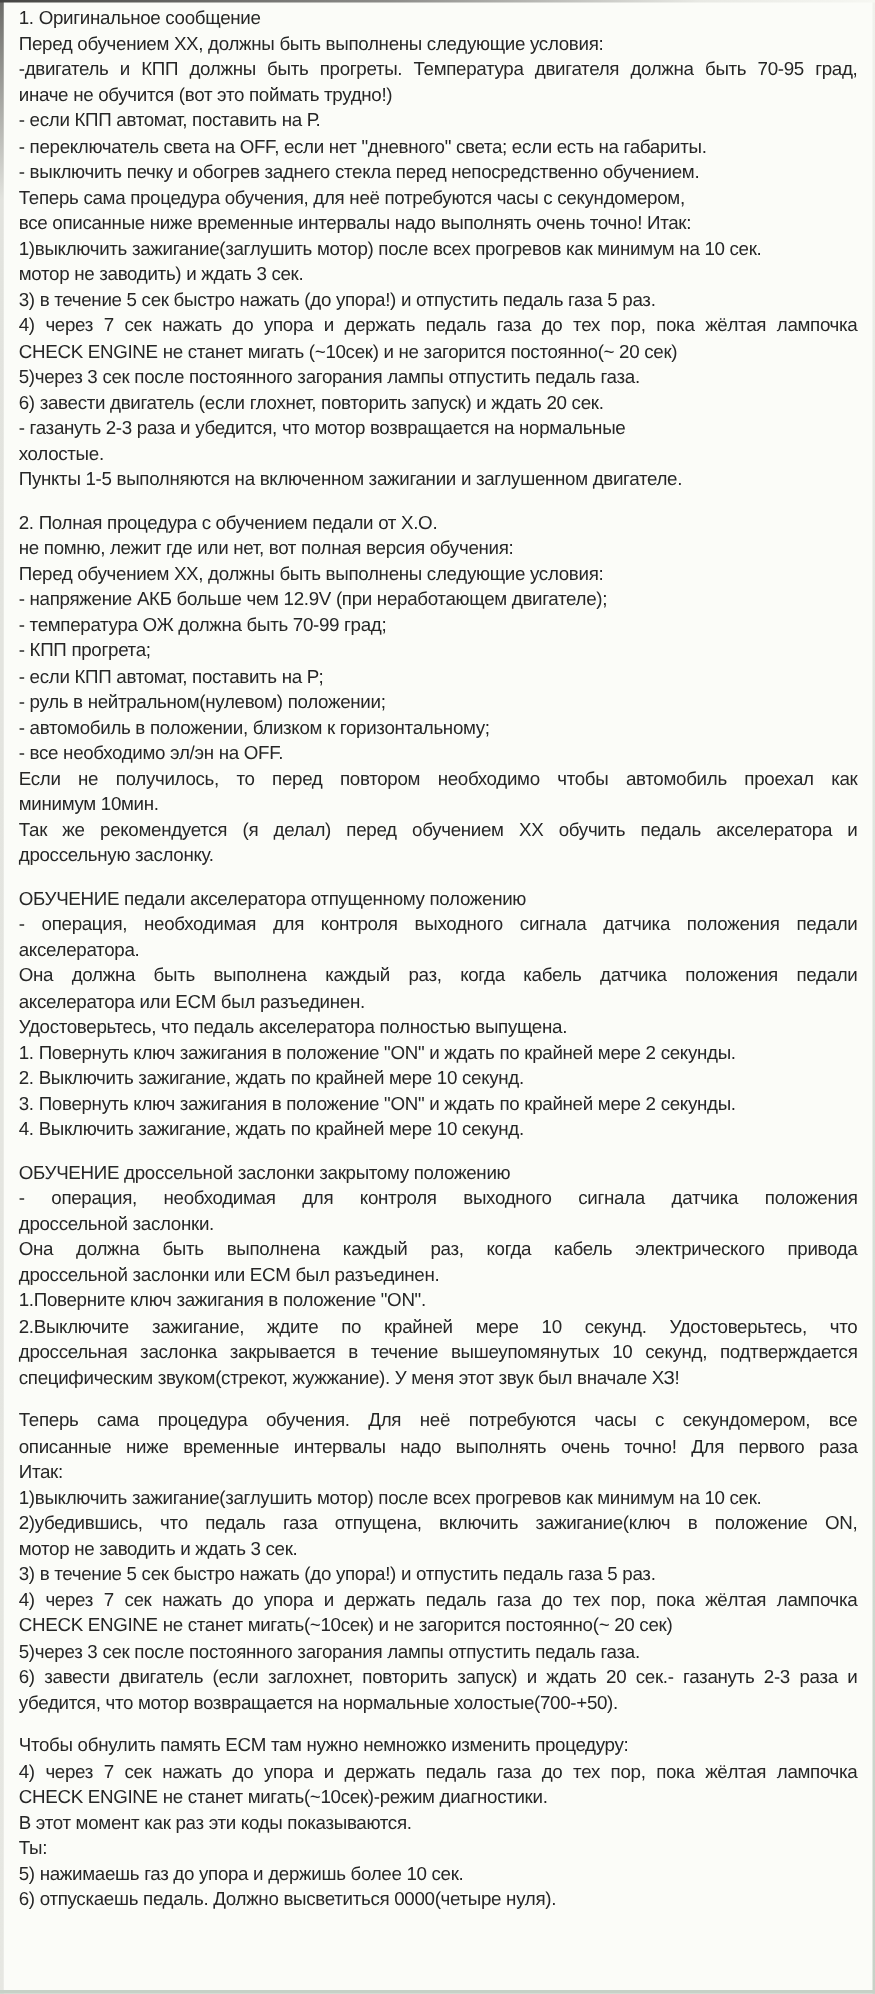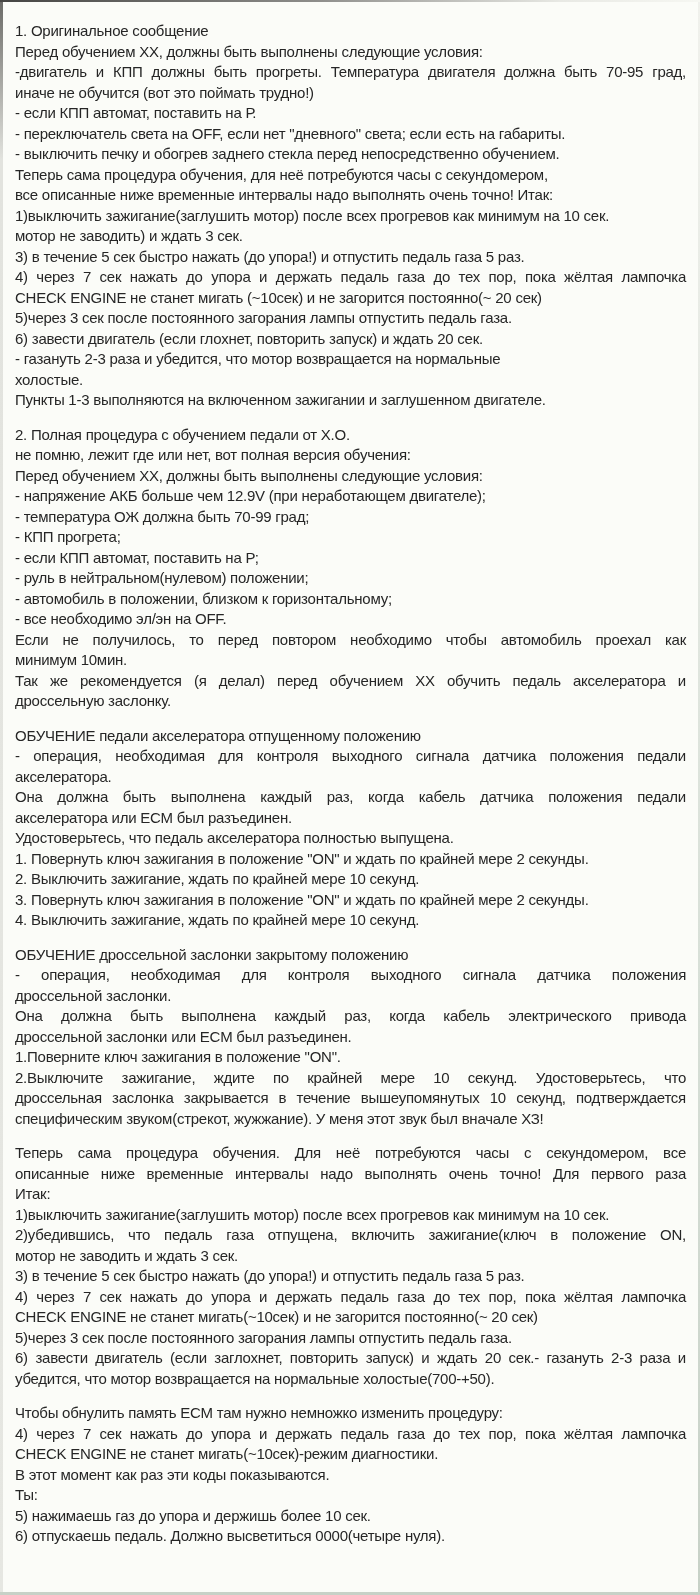--- a/index.html
+++ b/index.html
@@ -6,21 +6,20 @@
   body {
     width:700px; height:1595px; margin:0; overflow:hidden; position:relative;
     background:#fbfcf8;
   }
   .doc {
     position:absolute; top:0; left:0; right:0;
     padding:5px 14px 0 15px;
     font-family:"Liberation Sans","DejaVu Sans",sans-serif;
     font-size:15px; line-height:20.5px; letter-spacing:-0.25px;
     color:#262626;
-    margin-top:16px;
   }
   .section + .section { margin-top:14px; }
   .line { min-height:20.5px; }
   .line.stretch { text-align:justify; text-align-last:justify; }
   
   .edge-top {
     position:absolute; top:0; left:0; width:100%; height:2px; z-index:5;
     background:linear-gradient(to right,#454543,#8d8d8a 45%,#e8e9e4 80%,#f6f7f2);
   }
   .edge-left {
@@ -57,21 +56,21 @@
       <div class="line">все описанные ниже временные интервалы надо выполнять очень точно! Итак:</div>
       <div class="line">1)выключить зажигание(заглушить мотор) после всех прогревов как минимум на 10 сек.</div>
       <div class="line">мотор не заводить) и ждать 3 сек.</div>
       <div class="line">3) в течение 5 сек быстро нажать (до упора!) и отпустить педаль газа 5 раз.</div>
       <div class="line stretch">4) через 7 сек нажать до упора и держать педаль газа до тех пор, пока жёлтая лампочка</div>
       <div class="line">CHECK ENGINE не станет мигать (~10сек) и не загорится постоянно(~ 20 сек)</div>
       <div class="line">5)через 3 сек после постоянного загорания лампы отпустить педаль газа.</div>
       <div class="line">6) завести двигатель (если глохнет, повторить запуск) и ждать 20 сек.</div>
       <div class="line">- газануть 2-3 раза и убедится, что мотор возвращается на нормальные</div>
       <div class="line">холостые.</div>
-      <div class="line">Пункты 1-3 выполняются на включенном зажигании и заглушенном двигателе.</div>
+      <div class="line">Пункты 1-5 выполняются на включенном зажигании и заглушенном двигателе.</div>
     </section>
     <section class="section">
       <div class="line">2. Полная процедура с обучением педали от Х.О.</div>
       <div class="line">не помню, лежит где или нет, вот полная версия обучения:</div>
       <div class="line">Перед обучением ХХ, должны быть выполнены следующие условия:</div>
       <div class="line">- напряжение АКБ больше чем 12.9V (при неработающем двигателе);</div>
       <div class="line">- температура ОЖ должна быть 70-99 град;</div>
       <div class="line">- КПП прогрета;</div>
       <div class="line">- если КПП автомат, поставить на Р;</div>
       <div class="line">- руль в нейтральном(нулевом) положении;</div>

